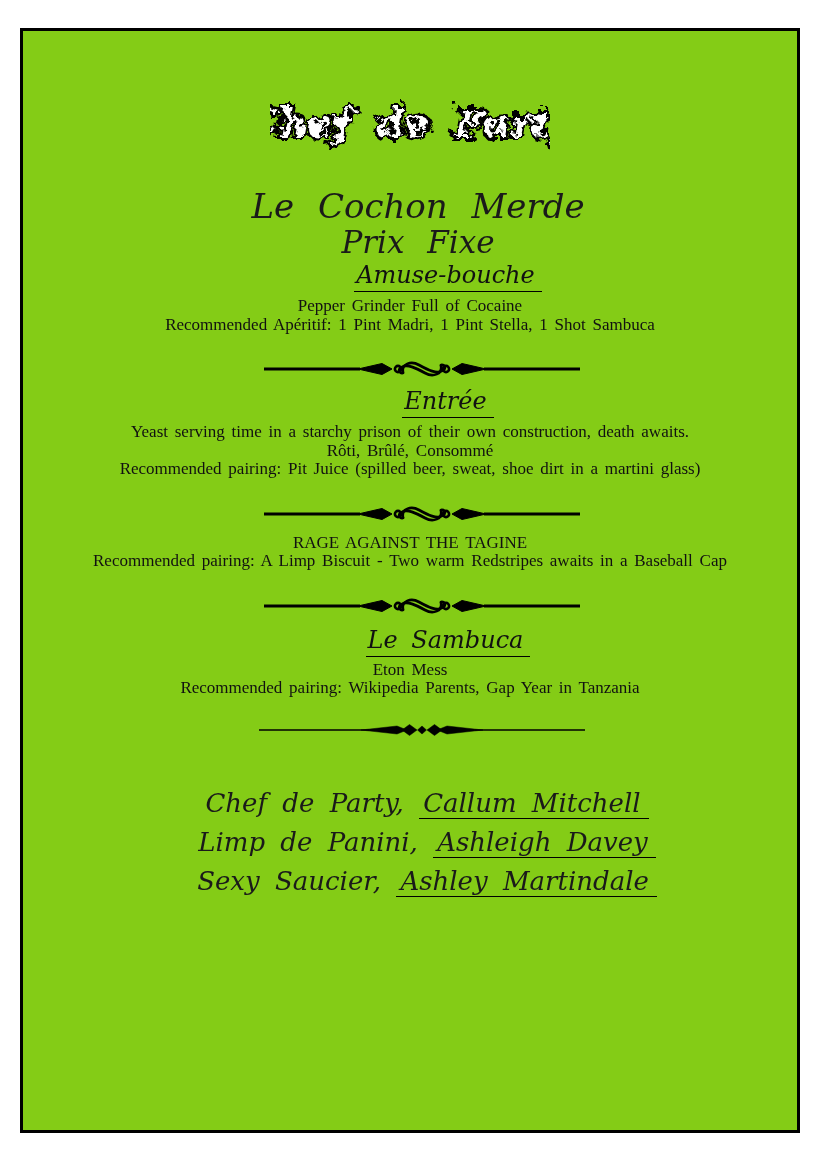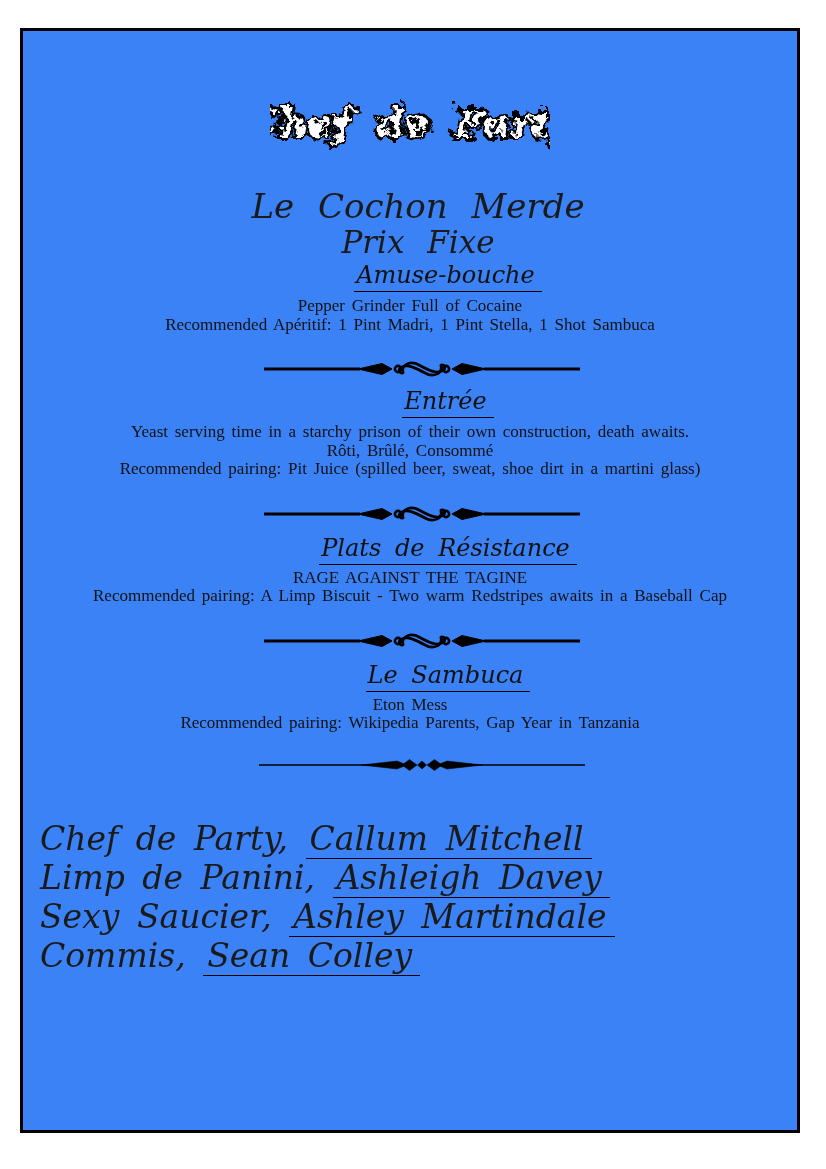--- a/index.html
+++ b/index.html
@@ -10,21 +10,21 @@
     height: 1169px;
     overflow: hidden;
   }
   .frame {
     position: absolute;
     left: 20px;
     top: 28px;
     width: 780px;
     height: 1105px;
     border: 3px solid #000;
-    background: #3b82f6;
+    background: #84cc16;
     box-sizing: border-box;
     overflow: hidden;
   }
   .logo-wrap {
     margin-top: 40px;
     text-align: center;
     height: 104px;
   }
   .logo-svg { width: 280px; height: 104px; }
 
@@ -64,23 +64,24 @@
   .div-diamond { margin-top: 24px; }
   .mt-2 { margin-top: 2px; }
   .mt-4 { margin-top: 4px; }
   .mt-6 { margin-top: 4px; }
 
   .signatures {
     margin-top: 42px;
     transform: translateX(17px);
   }
   .sig-line {
+    text-align: center;
     font-family: "DejaVu Serif", serif;
     font-style: italic;
-    font-size: 33px;
+    font-size: 26px;
     line-height: 39px;
     color: #1a1a1a;
     word-spacing: 7px;
     white-space: nowrap;
   }
   .sig-name {
     border-bottom: 1.5px solid #000;
     padding: 0 8px 0 4px;
   }
 </style>
@@ -146,23 +147,20 @@
         <circle cx="136" cy="12" r="3.1" fill="none" stroke-width="2.6"></circle>
         <path d="M141,15.5 C139,7 149,3.5 157,8 C166,13 175,17.5 181,13.5 C184,11.5 183,7.5 179,8" fill="none" stroke-width="2.7" stroke-linecap="round"></path>
         <path d="M179,8.5 C181,17 171,20.5 163,16 C154,11 145,6.5 139,10.5 C136,12.5 137,16.5 141,16" fill="none" stroke-width="2.7" stroke-linecap="round"></path>
         <circle cx="184" cy="12" r="3.1" fill="none" stroke-width="2.6"></circle>
         <polygon points="224,12 200,6.5 190,12 200,17.5" stroke-width="1"></polygon>
         <line x1="222" y1="12" x2="318" y2="12" stroke-width="3"></line>
       </g>
     </svg>
   </div>
 
-  <div class="heading-row mt-4">
-    <span class="heading-text">Plats de Résistance</span>
-  </div>
   <div class="menu-lines mt-6">
     <div class="menu-line">RAGE AGAINST THE TAGINE</div>
     <div class="menu-line">Recommended pairing: A Limp Biscuit - Two warm Redstripes awaits in a Baseball Cap</div>
   </div>
 
   <div class="divider-row div-flourish">
     <svg width="322" height="24" viewBox="0 0 320 24" xmlns="http://www.w3.org/2000/svg">
       <g stroke="#000" fill="#000">
         <line x1="2" y1="12" x2="98" y2="12" stroke-width="3"></line>
         <polygon points="96,12 120,6.5 130,12 120,17.5" stroke-width="1"></polygon>
@@ -204,19 +202,15 @@
       <span class="sig-name">Callum Mitchell</span>
     </div>
     <div class="sig-line">
       <span>Limp de Panini,</span>
       <span class="sig-name">Ashleigh Davey</span>
     </div>
     <div class="sig-line">
       <span>Sexy Saucier,</span>
       <span class="sig-name">Ashley Martindale</span>
     </div>
-    <div class="sig-line">
-      <span>Commis,</span>
-      <span class="sig-name">Sean Colley</span>
-    </div>
   </div>
 
 </div>
 
 </body></html>

